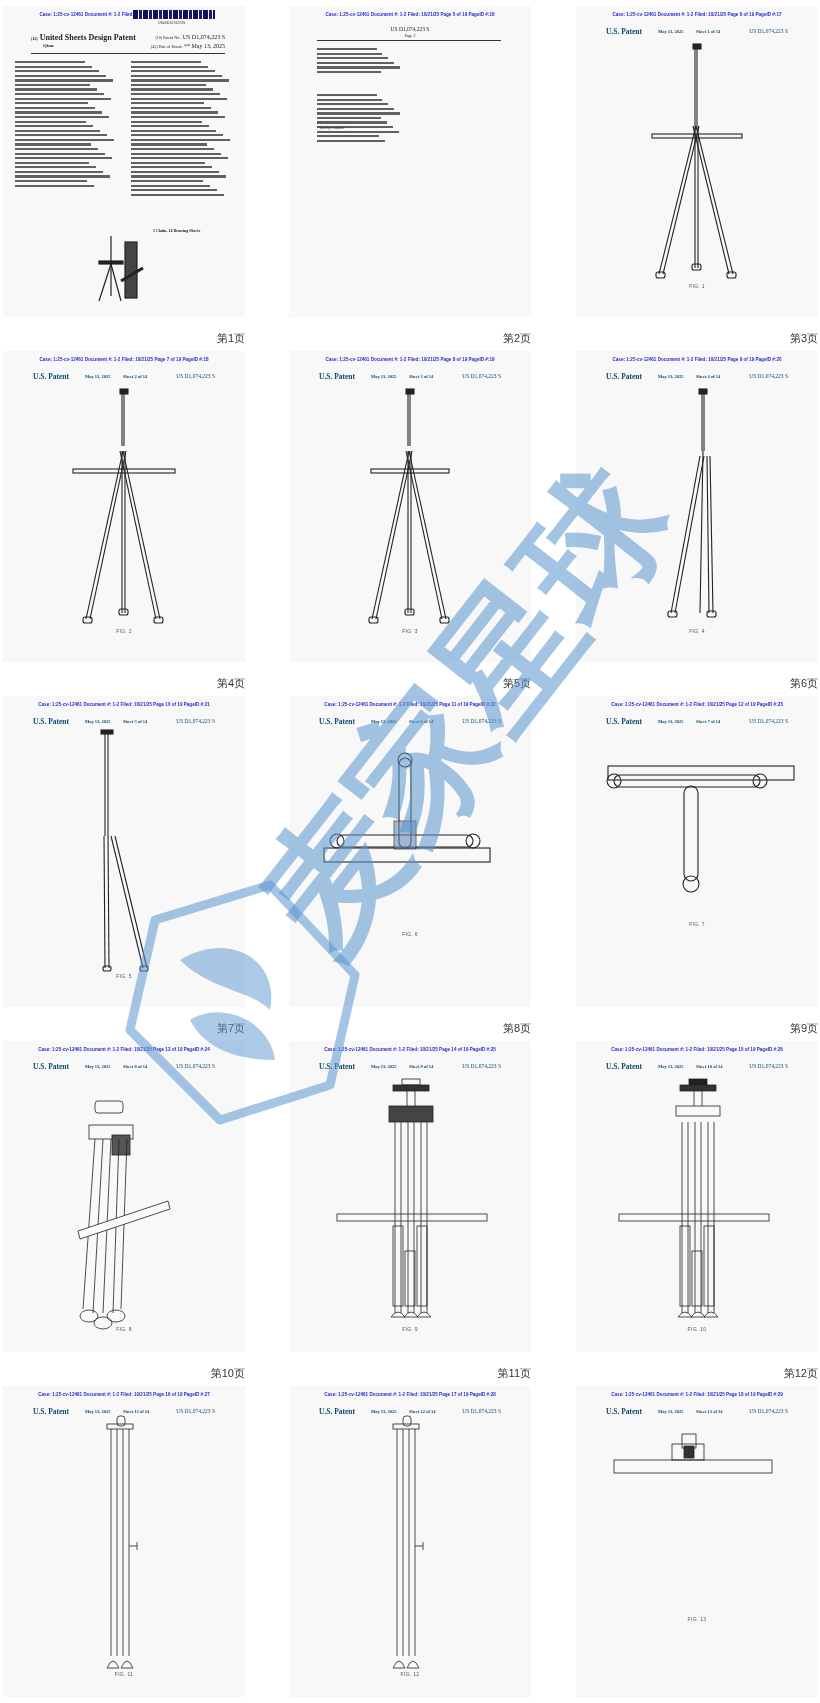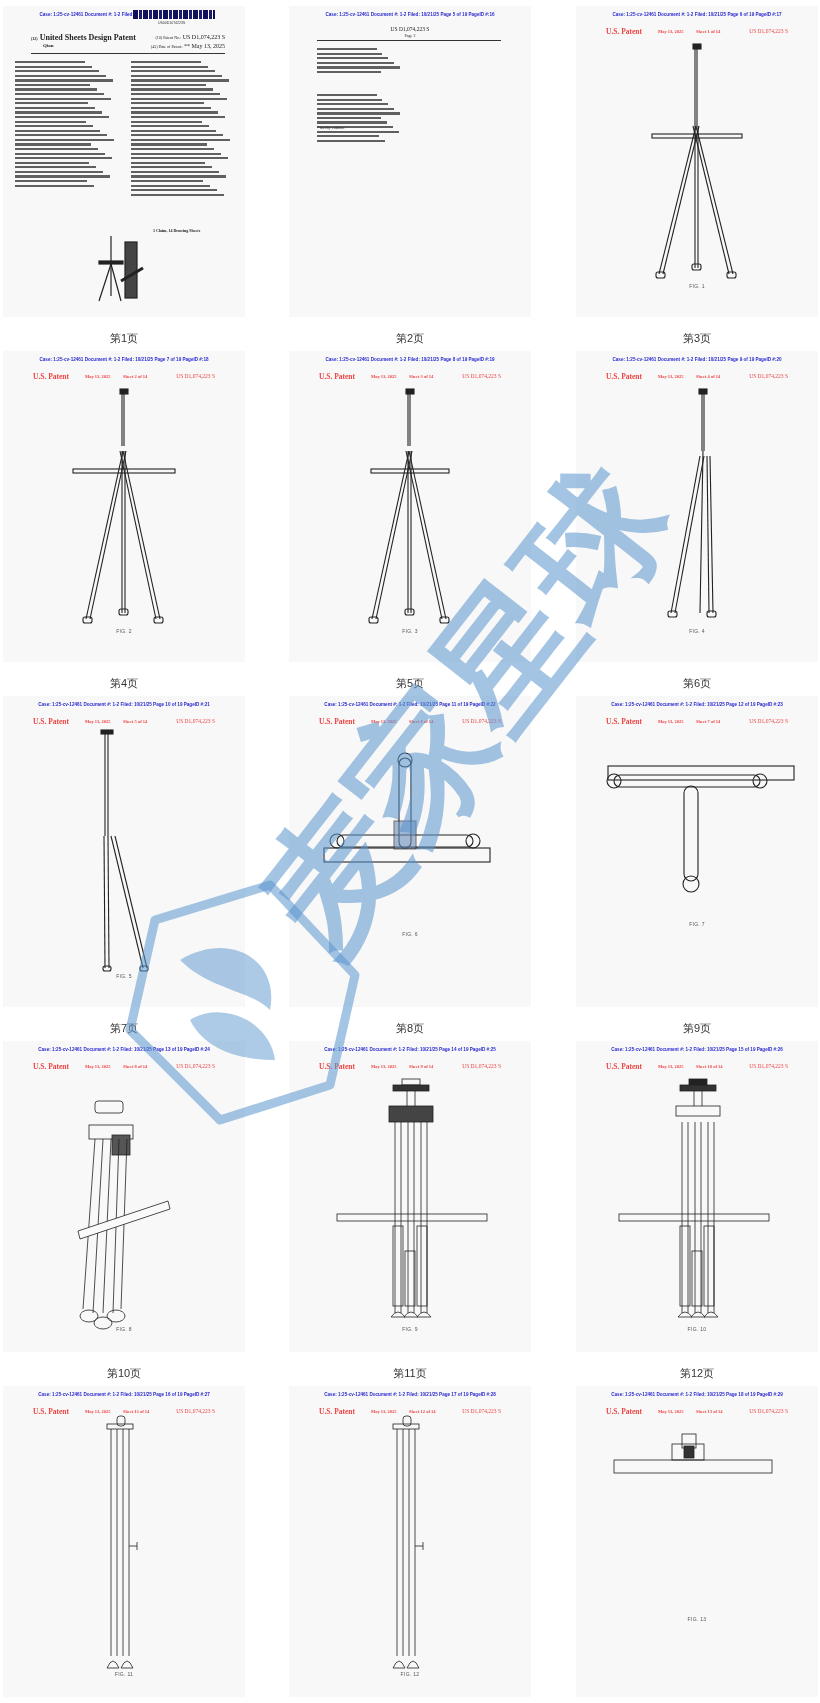--- a/index.html
+++ b/index.html
@@ -2,27 +2,27 @@
 <html><head>
 <meta charset="utf-8">
 <style>
   html, body { margin: 0; padding: 0; background: #ffffff; }
   body { width: 820px; height: 1703px; position: relative; overflow: hidden;
          font-family: "Liberation Sans", sans-serif; }
   .grid { position: absolute; left: 0; top: 0; width: 820px; }
   .cell { position: absolute; width: 242px; }
   .page { position: relative; width: 242px; height: 311px; background: #f8f8f8;
           overflow: hidden; }
-  .caption { position: absolute; width: 242px; text-align: center; font-size: 11px;
+  .caption { position: absolute; width: 242px; text-align: right; font-size: 11px;
              color: #333; top: 325px; }
   .case-line { position: absolute; left: 0; right: 0; top: 6px; text-align: center;
                font-size: 4.6px; color: #2a2ad0; font-family: "Liberation Sans", sans-serif;
                white-space: nowrap; font-weight: bold; }
   .hdr { position: absolute; left: 30px; right: 30px; top: 21px; height: 10px;
-         font-family: "Liberation Serif", serif; color: #ef4444; }
+         font-family: "Liberation Serif", serif; color: #0c4a6e; }
   .hdr .h-title { position: absolute; left: 0; top: 0; font-size: 7.5px; font-weight: bold; }
   .hdr .h-date { position: absolute; left: 52px; top: 2px; font-size: 4.5px; font-weight: bold; }
   .hdr .h-sheet { position: absolute; left: 90px; top: 2px; font-size: 4.5px; font-weight: bold; }
   .hdr .h-num { position: absolute; right: 0; top: 1px; font-size: 5.5px; }
   .fig { position: absolute; left: 0; right: 0; text-align: center; font-size: 5px; color: #555;
          letter-spacing: 0.3px; }
   .drawing { position: absolute; left: 0; top: 0; width: 242px; height: 311px; }
   
   .p1-title { position: absolute; left: 28px; top: 27px; font-family: "Liberation Serif", serif;
               font-size: 8px; font-weight: bold; color: #222; }

